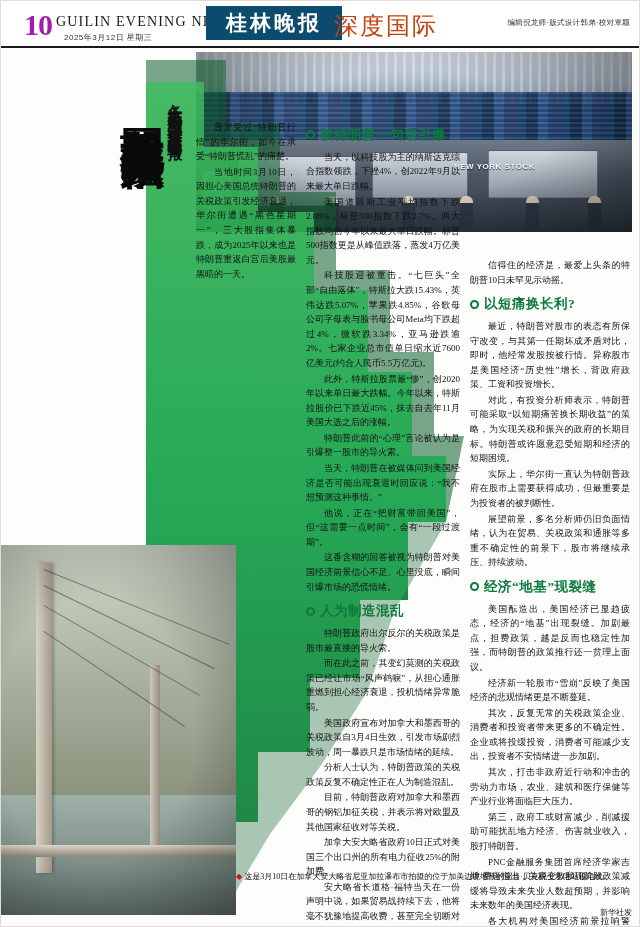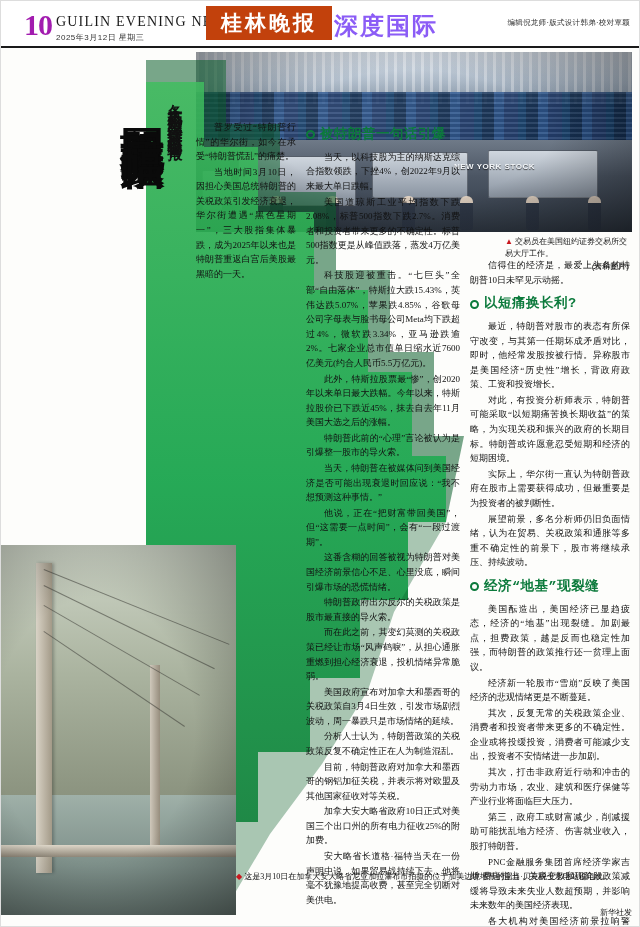--- a/index.html
+++ b/index.html
@@ -37,46 +37,46 @@
   .masthead-en {
     position: absolute;
     left: 56px; top: 14px;
     font-family: "Liberation Serif", serif;
     font-size: 14px;
     letter-spacing: 1.2px;
     color: #1a1a1a;
   }
   .masthead-date {
     position: absolute;
-    left: 56px; top: 32px;
+    left: 64px; top: 32px;
     font-size: 8px;
     color: #333;
     letter-spacing: 0.5px;
   }
   .logo-box {
     position: absolute;
     left: 206px; top: 6px;
-    width: 126px; height: 34px;
-    background: #c2410c;
+    width: 136px; height: 34px;
+    background: #0c4a6e;
     color: #fff;
     display: flex;
     align-items: center;
     justify-content: center;
     font-family: "Liberation Serif", serif;
     font-size: 21px;
     font-weight: bold;
     letter-spacing: 3px;
   }
   .masthead-section {
     position: absolute;
     left: 334px; top: 10px;
     font-family: "Liberation Serif", serif;
     font-size: 24px;
-    font-weight: bold;
-    color: #8b5cf6;
+    font-weight: normal;
+    color: #c2410c;
     letter-spacing: 2px;
   }
   .masthead-credit {
     position: absolute;
     right: 10px; top: 18px;
     font-size: 7.5px;
     color: #333;
     letter-spacing: 0.3px;
   }
 
@@ -252,21 +252,21 @@
 
   .col-a { left: 196px; top: 120px; width: 100px; }
   .col-c { left: 306px; top: 118px; width: 154px; }
   .col-d { left: 470px; top: 258px; width: 160px; }
 
   .sec-head {
     display: flex;
     align-items: center;
     gap: 5px;
     margin: 6px 12px 4px 0;
-    font-family: Liberation Mono, monospace;
+    font-family: Liberation Serif, serif;
     font-size: 13.5px;
     font-weight: bold;
     color: #0c7a3c;
     letter-spacing: .5px;
     text-indent: 0;
   }
   .sec-head .bullet {
     width: 9px; height: 9px;
     border: 2px solid #0c7a3c;
     border-radius: 50%;
@@ -316,24 +316,20 @@
     <div class="person" style="left:26px"></div>
     <div class="person" style="left:74px"></div>
     <div class="person" style="left:130px"></div>
     <div class="person" style="left:206px"></div>
     <div class="person" style="left:264px"></div>
     <div class="person" style="left:330px"></div>
     <div class="person" style="left:392px"></div>
     <div class="vign"></div>
   </div>
 
-  <div class="photo-caption">
-    <span class="dot">▲</span><span>交易员在美国纽约证券交易所交易大厅工作。</span>
-    <span class="src">(资料图片)</span>
-  </div>
 
   <svg class="arrow-graphic" viewBox="0 0 320 860" preserveAspectRatio="none">
     <defs>
       <linearGradient id="gj" x1="0" y1="0" x2="0" y2="1">
         <stop offset="0%" stop-color="#3bb55a"></stop>
         <stop offset="50%" stop-color="#16a34a"></stop>
         <stop offset="100%" stop-color="#0d7a36"></stop>
       </linearGradient>
     </defs>
     <path d="M0,30 L58,30 L58,95 L112,95 L112,160 L168,160 L168,238 L222,238 L222,320
@@ -368,29 +364,33 @@
     <p>普罗受过“特朗普行情”的华尔街，如今在承受“特朗普慌乱”的痛楚。</p>
     <p>当地时间3月10日，因担心美国总统特朗普的关税政策引发经济衰退，华尔街遭遇“黑色星期一”，三大股指集体暴跌，成为2025年以来也是特朗普重返白宫后美股最黑暗的一天。</p>
   </div>
 
   <div class="col col-c">
     <div class="sec-head">
       <span class="bullet"></span>
       <span>被特朗普一句话引爆</span>
     </div>
     <p>当天，以科技股为主的纳斯达克综合指数领跌，下挫4%，创2022年9月以来最大单日跌幅。</p>
-    <p>美国道琼斯工业平均指数下跌2.08%，标普500指数下跌2.7%。消费者和投资者带来更多的不确定性。标普500指数更是从峰值跌落，蒸发4万亿美元。</p>
+    <p>美国道琼斯工业平均指数下跌2.08%，标普500指数下跌2.7%。两大指数均创今年以来最大单日跌幅。标普500指数更是从峰值跌落，蒸发4万亿美元。</p>
     <p>科技股迎被重击。“七巨头”全部“自由落体”，特斯拉大跌15.43%，英伟达跌5.07%，苹果跌4.85%，谷歌母公司字母表与脸书母公司Meta均下跌超过4%，微软跌3.34%，亚马逊跌逾2%。七家企业总市值单日缩水近7600亿美元(约合人民币5.5万亿元)。</p>
     <p>此外，特斯拉股票最“惨”，创2020年以来单日最大跌幅。今年以来，特斯拉股价已下跌近45%，抹去自去年11月美国大选之后的涨幅。</p>
     <p>特朗普此前的“心理”言论被认为是引爆整一股市的导火索。</p>
     <p>当天，特朗普在被媒体问到美国经济是否可能出现衰退时回应说：“我不想预测这种事情。”</p>
     <p>他说，正在“把财富带回美国”，但“这需要一点时间”，会有“一段过渡期”。</p>
     <p>这番含糊的回答被视为特朗普对美国经济前景信心不足、心里没底，瞬间引爆市场的恐慌情绪。</p>
     <p></p>
 
+    <div class="sec-head">
+      <span class="bullet"></span>
+      <span>人为制造混乱</span>
+    </div>
     <p>特朗普政府出尔反尔的关税政策是股市最直接的导火索。</p>
     <p>而在此之前，其变幻莫测的关税政策已经让市场“风声鹤唳”，从担心通胀重燃到担心经济衰退，投机情绪异常脆弱。</p>
     <p>美国政府宣布对加拿大和墨西哥的关税政策自3月4日生效，引发市场剧烈波动，周一暴跌只是市场情绪的延续。</p>
     <p>分析人士认为，特朗普政策的关税政策反复不确定性正在人为制造混乱。</p>
     <p>目前，特朗普政府对加拿大和墨西哥的钢铝加征关税，并表示将对欧盟及其他国家征收对等关税。</p>
     <p>加拿大安大略省政府10日正式对美国三个出口州的所有电力征收25%的附加费。</p>
     <p>安大略省长道格·福特当天在一份声明中说，如果贸易战持续下去，他将毫不犹豫地提高收费，甚至完全切断对美供电。</p>
 
     <p></p>
   </div>

